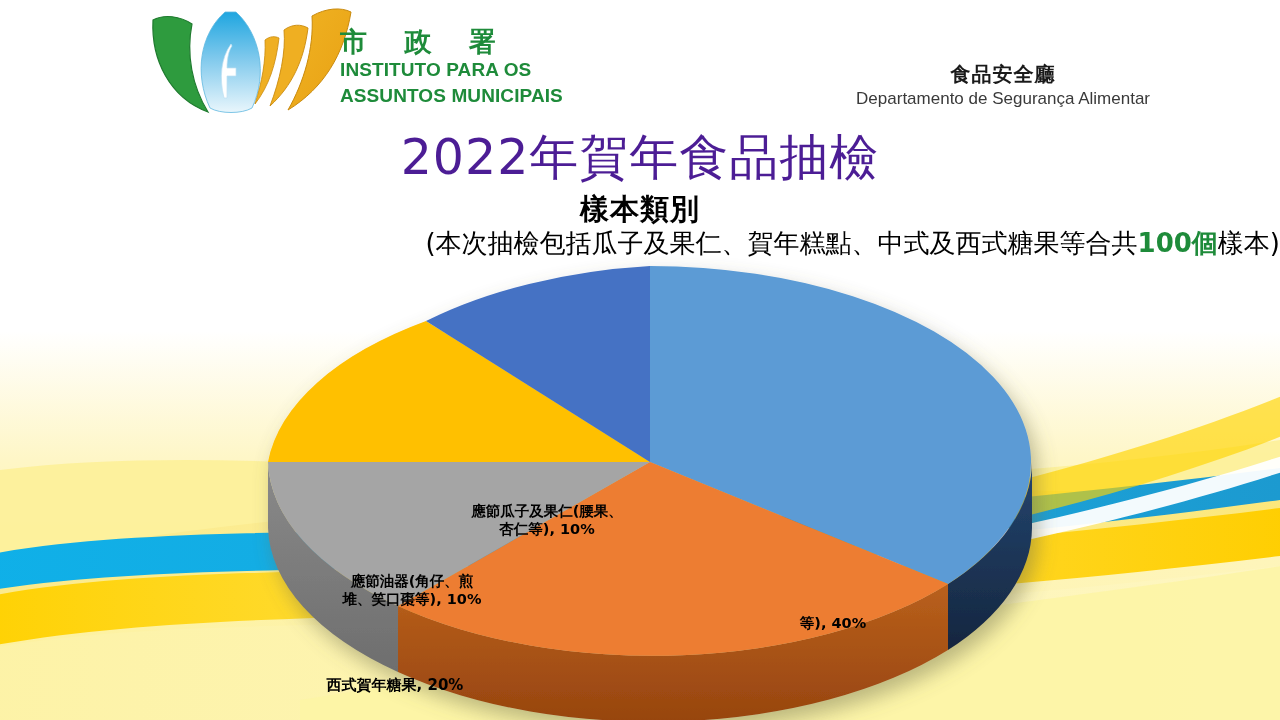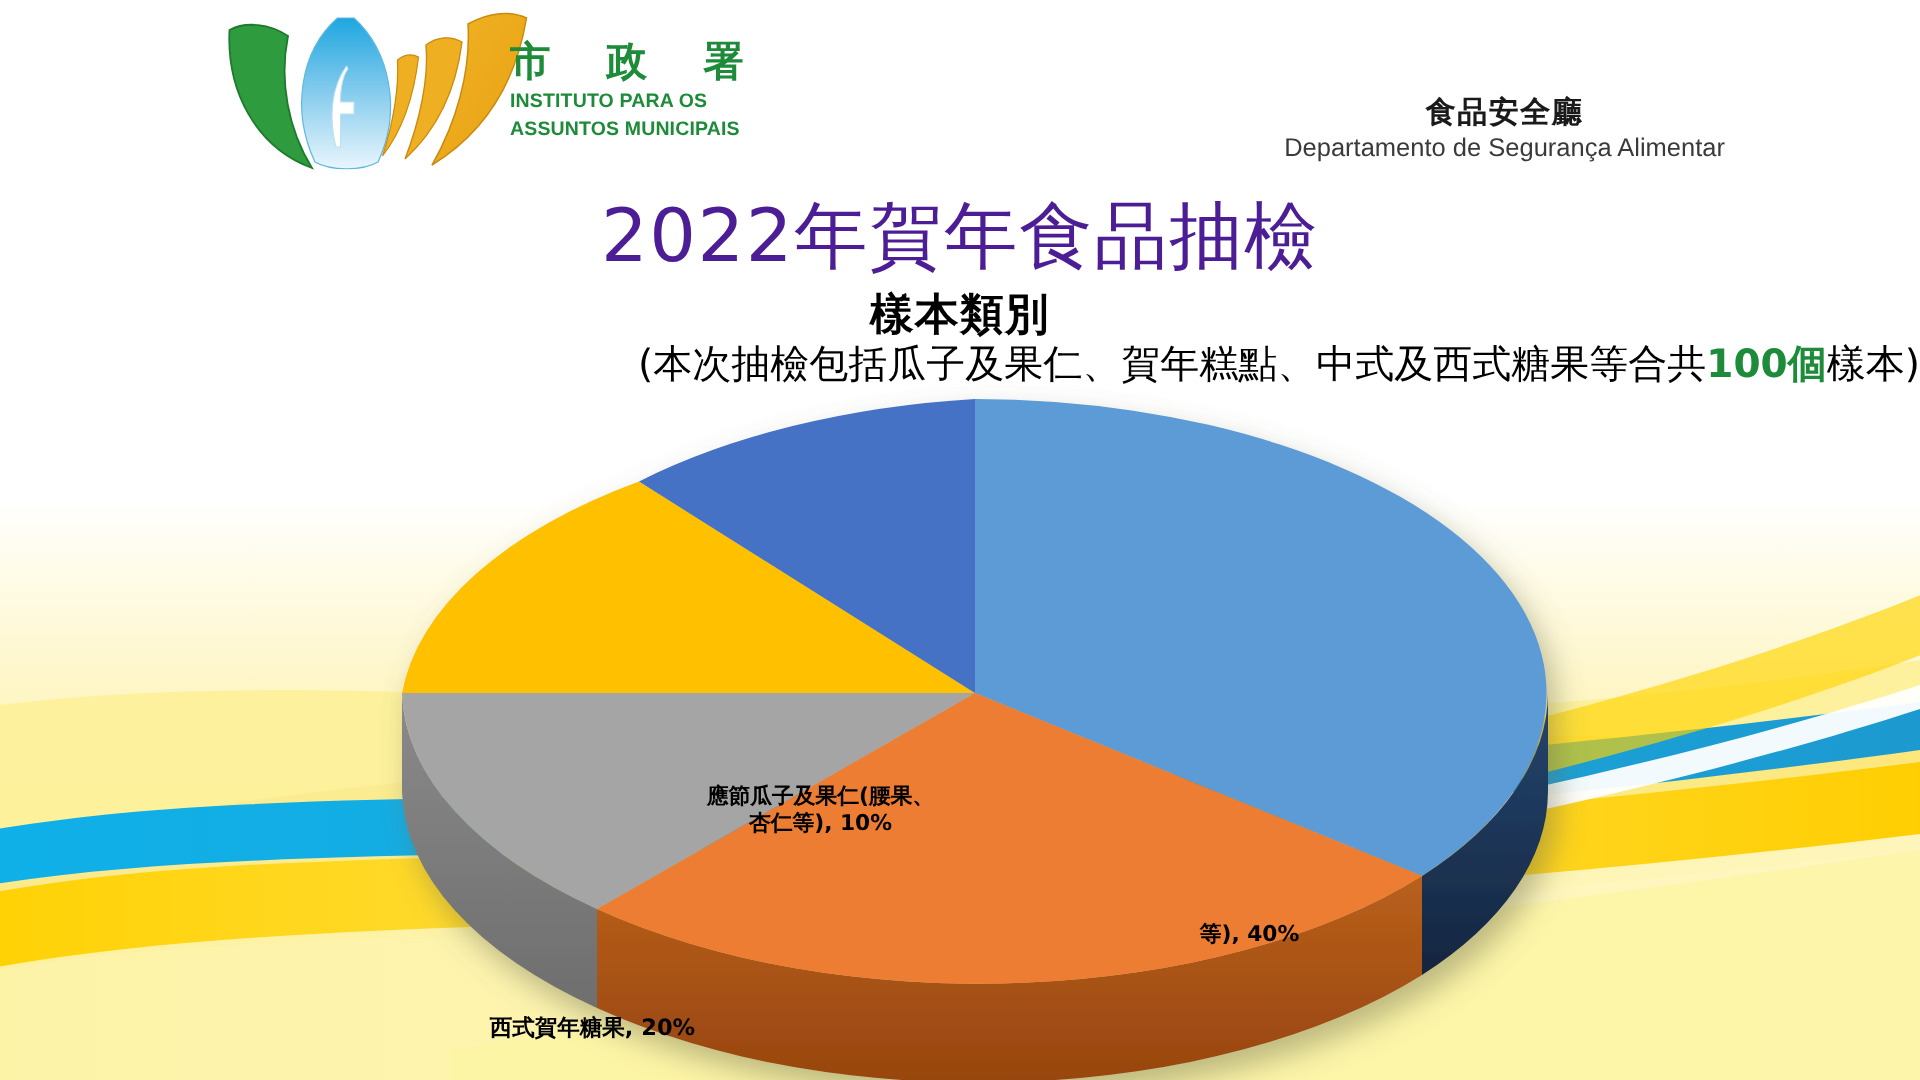--- a/index.html
+++ b/index.html
@@ -14,21 +14,21 @@
   .bg-layer{position:absolute;inset:0;width:1280px;height:720px;}
 
   
   .logo-wrap{position:absolute;left:148px;top:2px;width:215px;height:112px;}
   .logo-text{position:absolute;left:340px;top:28px;width:220px;}
   .logo-cn{
     font-size:27px;font-weight:700;color:#1E8B3A;letter-spacing:14px;
     line-height:1.05;white-space:nowrap;font-family:"DejaVu Sans",sans-serif;
   }
   .logo-pt{
-    font-size:13px;font-weight:700;color:#1E8B3A;line-height:1.18;
+    font-size:19px;font-weight:700;color:#1E8B3A;line-height:1.18;
     letter-spacing:.1px;white-space:nowrap;margin-top:3px;
   }
 
   .dept{position:absolute;right:130px;top:62px;text-align:center;}
   .dept-cn{font-size:20px;font-weight:700;color:#1a1a1a;letter-spacing:1px;
            font-family:"DejaVu Sans",sans-serif;line-height:1.25;}
   .dept-pt{font-size:17px;color:#3a3a3a;line-height:1.3;margin-top:1px;white-space:nowrap;}
 
   
   .title{
@@ -52,21 +52,21 @@
   .chart{position:absolute;left:0;top:240px;width:1280px;height:480px;}
 
   .slice-label{
     position:absolute;text-align:center;color:#000;
     font-family:"DejaVu Sans",sans-serif;line-height:1.25;
     font-size:14.5px;font-weight:700;
   }
   .lbl-cake{left:728px;top:374px;width:210px;}
   .lbl-west-candy{left:300px;top:436px;width:190px;font-size:15px;}
   .lbl-fried{left:312px;top:332px;width:200px;}
-  .lbl-nuts{left:432px;top:282px;width:230px;}
+  .lbl-nuts{left:432px;top:262px;width:230px;}
 </style>
 </head>
 <body>
 
 <div id="stage">
 
   <svg class="bg-layer" viewBox="0 0 1280 720" preserveAspectRatio="none" aria-hidden="true">
     <defs>
       <linearGradient id="gWhiteYellow" x1="0" y1="0" x2="0" y2="1">
         <stop offset="0%" stop-color="#ffffff"></stop>
@@ -200,20 +200,24 @@
     <div class="slice-label lbl-cake">
       <div>等), 40%</div>
     </div>
 
     
 
     <div class="slice-label lbl-west-candy">
       <div>西式賀年糖果, 20%</div>
     </div>
 
+    <div class="slice-label lbl-fried">
+      <div>應節油器(角仔、煎</div>
+      <div>堆、笑口棗等), 10%</div>
+    </div>
 
     <div class="slice-label lbl-nuts">
       <div>應節瓜子及果仁(腰果、</div>
       <div>杏仁等), 10%</div>
     </div>
   </div>
 
 </div>
 
 </body></html>

